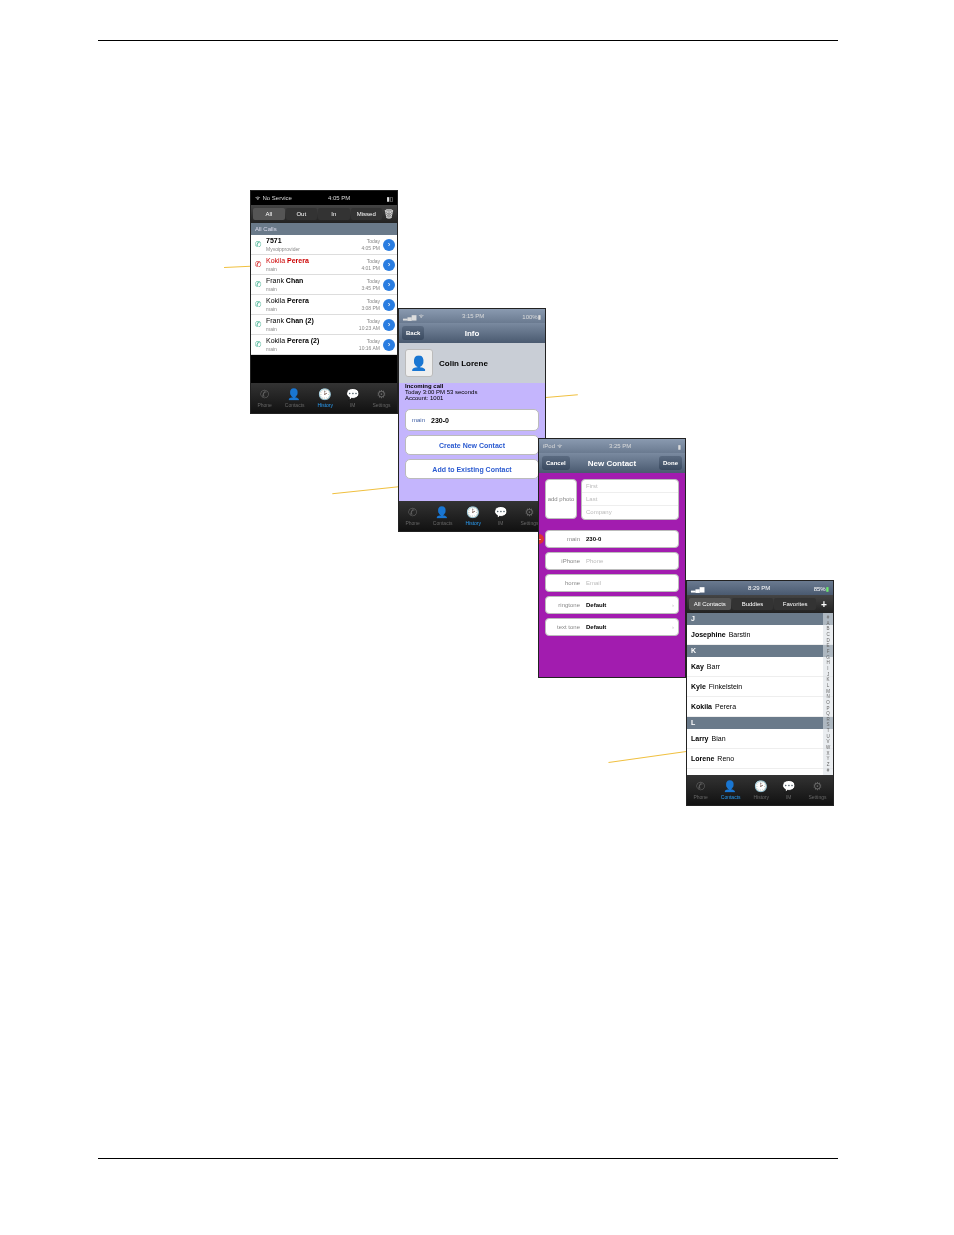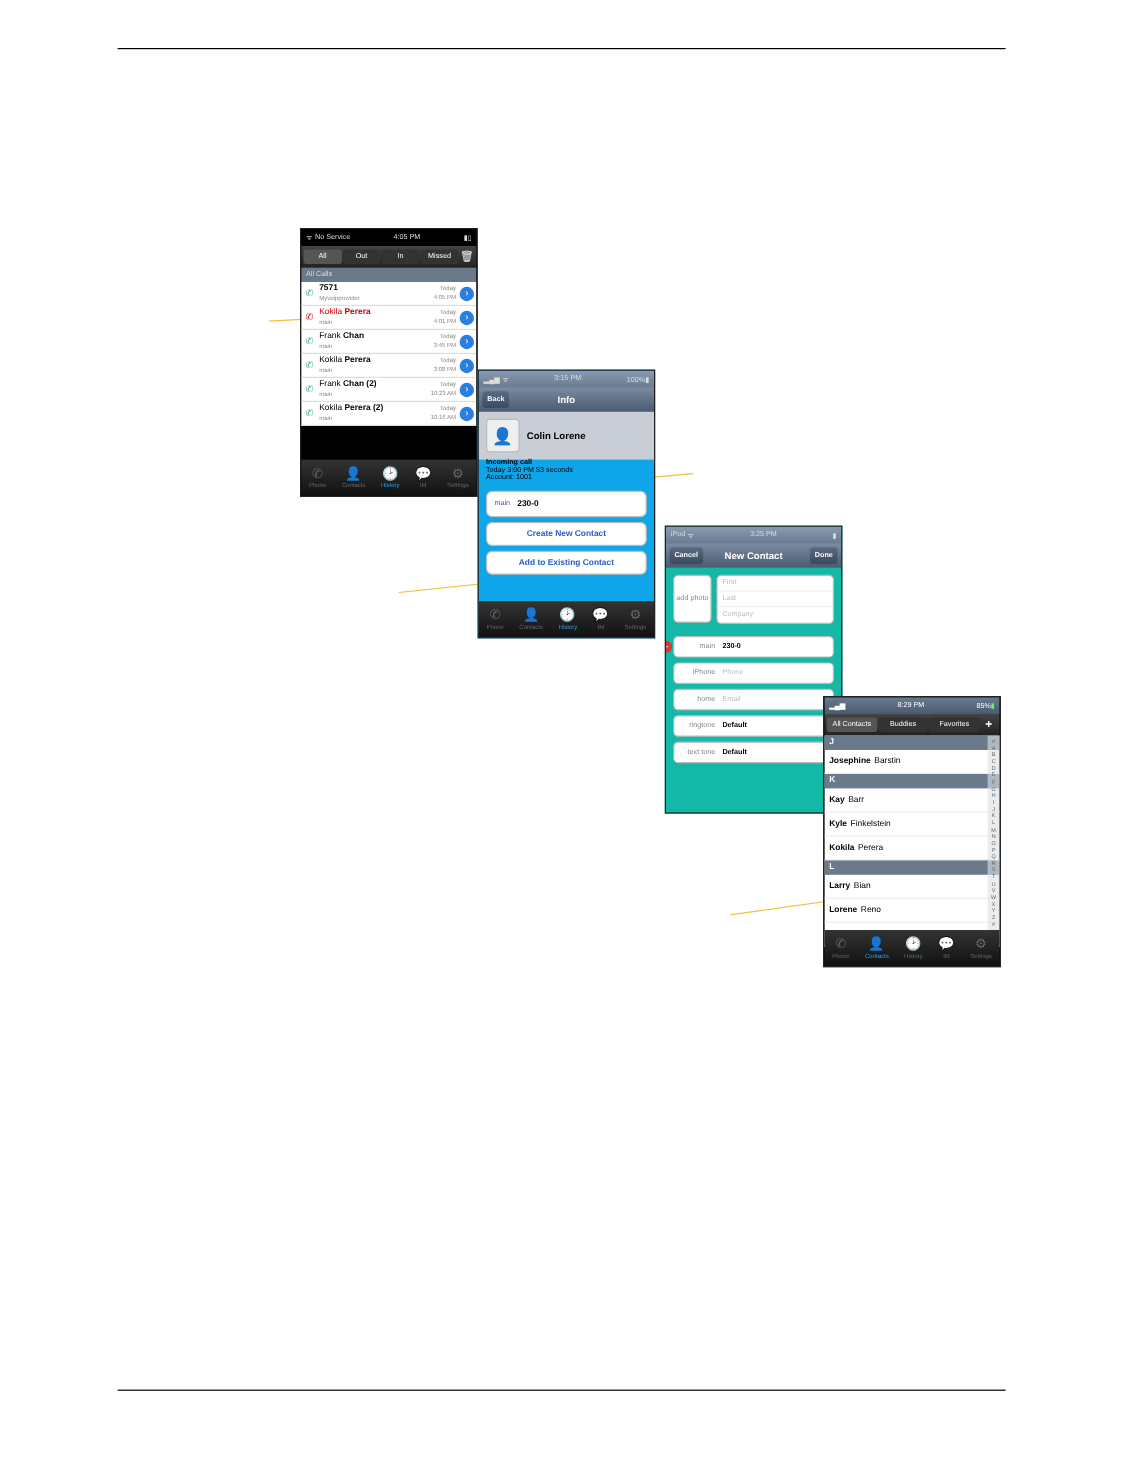--- a/index.html
+++ b/index.html
@@ -29,41 +29,41 @@
   .call-arrow { width: 12px; height: 12px; border-radius: 50%; background: #2a7de1; color: #fff; display:flex; align-items:center; justify-content:center; font-size:8px; }
   .call-row.missed .call-name { color: #c00; }
   .tabbar { position:absolute; bottom:0; left:0; right:0; height: 30px; background: linear-gradient(#333,#111); display:flex; justify-content:space-around; align-items:center; color:#666; font-size:5px; }
   .tabbar .titem { display:flex; flex-direction:column; align-items:center; gap:1px; }
   .tabbar .titem.active { color:#2a9df4; }
   .tabbar .tico { font-size: 11px; }
 
   .annot-line1 { position:absolute; top:265px; left:224px; width:80px; height:1px; background:#f0c040; transform: rotate(-3deg); }
 
   
-  .screen2 { position:absolute; top:308px; left:398px; width:148px; height:224px; background:#0ea5e9; overflow:hidden; font-size:7px; border:1px solid #222; }
+  .screen2 { position:absolute; top:308px; left:398px; width:148px; height:224px; background:#c4b5fd; overflow:hidden; font-size:7px; border:1px solid #222; }
   .navbar2 { height:20px; background: linear-gradient(#7a8aa0,#4a5a70); display:flex; align-items:center; justify-content:center; position:relative; color:#fff; font-size:8px; font-weight:bold; }
   .navbtn { position:absolute; left:3px; top:3px; height:14px; background: linear-gradient(#5a6a80,#3a4a60); border-radius:3px; color:#fff; font-size:6px; padding:0 4px; line-height:14px; }
   .contact-head { display:flex; align-items:center; gap:6px; padding:6px; background:#c9ced6; }
   .avatar-box { width:28px; height:28px; background:#eee; border:1px solid #bbb; border-radius:3px; display:flex; align-items:center; justify-content:center; color:#aaa; font-size:14px; }
   .contact-name-big { font-size:8px; font-weight:bold; color:#000; }
   .meta-block { padding:0 6px 4px 6px; }
   .meta-line { font-size:6px; color:#000; font-weight:bold; }
   .meta-line.small { font-weight:normal; }
   .info-card { margin:4px 6px; background:#fff; border-radius:5px; border:1px solid #bbb; }
   .field-row { height:20px; display:flex; align-items:center; padding:0 6px; font-size:7px; gap:6px; border-bottom:1px solid #eee; }
   .field-row:last-child { border-bottom:none; }
   .fld-label { color:#3a5aa0; font-size:6px; }
   .fld-val { color:#000; font-weight:bold; }
   .big-btn { margin:4px 6px; height:20px; background:#fff; border-radius:5px; border:1px solid #bbb; display:flex; align-items:center; justify-content:center; font-size:7px; color:#2a5ad0; font-weight:bold; }
 
   .annot-line2 { position:absolute; top:488px; left:332px; width:100px; height:1px; background:#f0c040; transform: rotate(-6deg); }
   .annot-line2b { position:absolute; top:399px; left:468px; width:110px; height:1px; background:#f0c040; transform: rotate(-5deg); }
 
   
-  .screen3 { position:absolute; top:438px; left:538px; width:148px; height:240px; background:#14b8a6; overflow:hidden; font-size:7px; border:1px solid #222;margin-left:16px; }
+  .screen3 { position:absolute; top:438px; left:538px; width:148px; height:240px; background:#a21caf; overflow:hidden; font-size:7px; border:1px solid #222; }
   .navbar3 { height:20px; background: linear-gradient(#7a8aa0,#4a5a70); display:flex; align-items:center; justify-content:center; position:relative; color:#fff; font-size:8px; font-weight:bold; }
   .navbtn-r { position:absolute; right:3px; top:3px; height:14px; background: linear-gradient(#5a6a80,#3a4a60); border-radius:3px; color:#fff; font-size:6px; padding:0 4px; line-height:14px; }
   .nc-top { display:flex; gap:4px; padding:6px; }
   .addphoto { width:32px; height:40px; background:#fff; border:1px solid #bbb; border-radius:4px; display:flex; align-items:center; justify-content:center; text-align:center; font-size:6px; color:#888; }
   .nc-fields { flex:1; background:#fff; border:1px solid #bbb; border-radius:4px; }
   .nc-fields .inp { height:13px; border-bottom:1px solid #eee; padding:0 4px; color:#bbb; font-size:6px; line-height:13px; }
   .nc-fields .inp:last-child { border-bottom:none; }
   .nc-row { margin:4px 6px; background:#fff; border:1px solid #bbb; border-radius:4px; height:18px; display:flex; align-items:center; padding:0 4px; gap:6px; font-size:6px; position:relative; }
   .nc-row .minus { position:absolute; left:-12px; width:10px; height:10px; border-radius:50%; background:#d33; color:#fff; display:flex; align-items:center; justify-content:center; font-size:8px; }
   .nc-row .lbl { color:#888; width:30px; text-align:right; }

